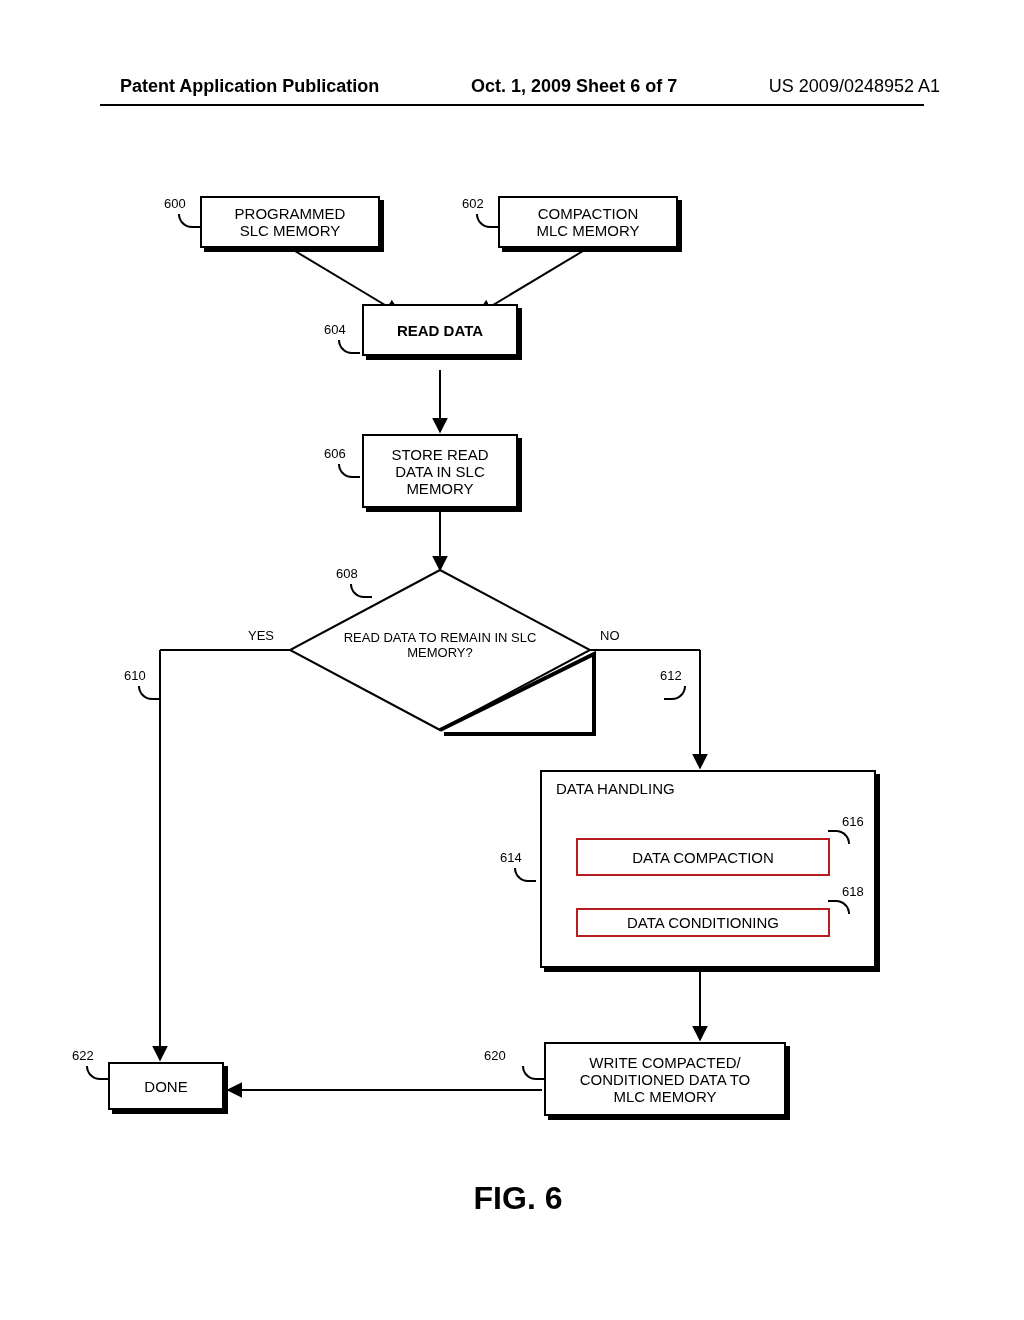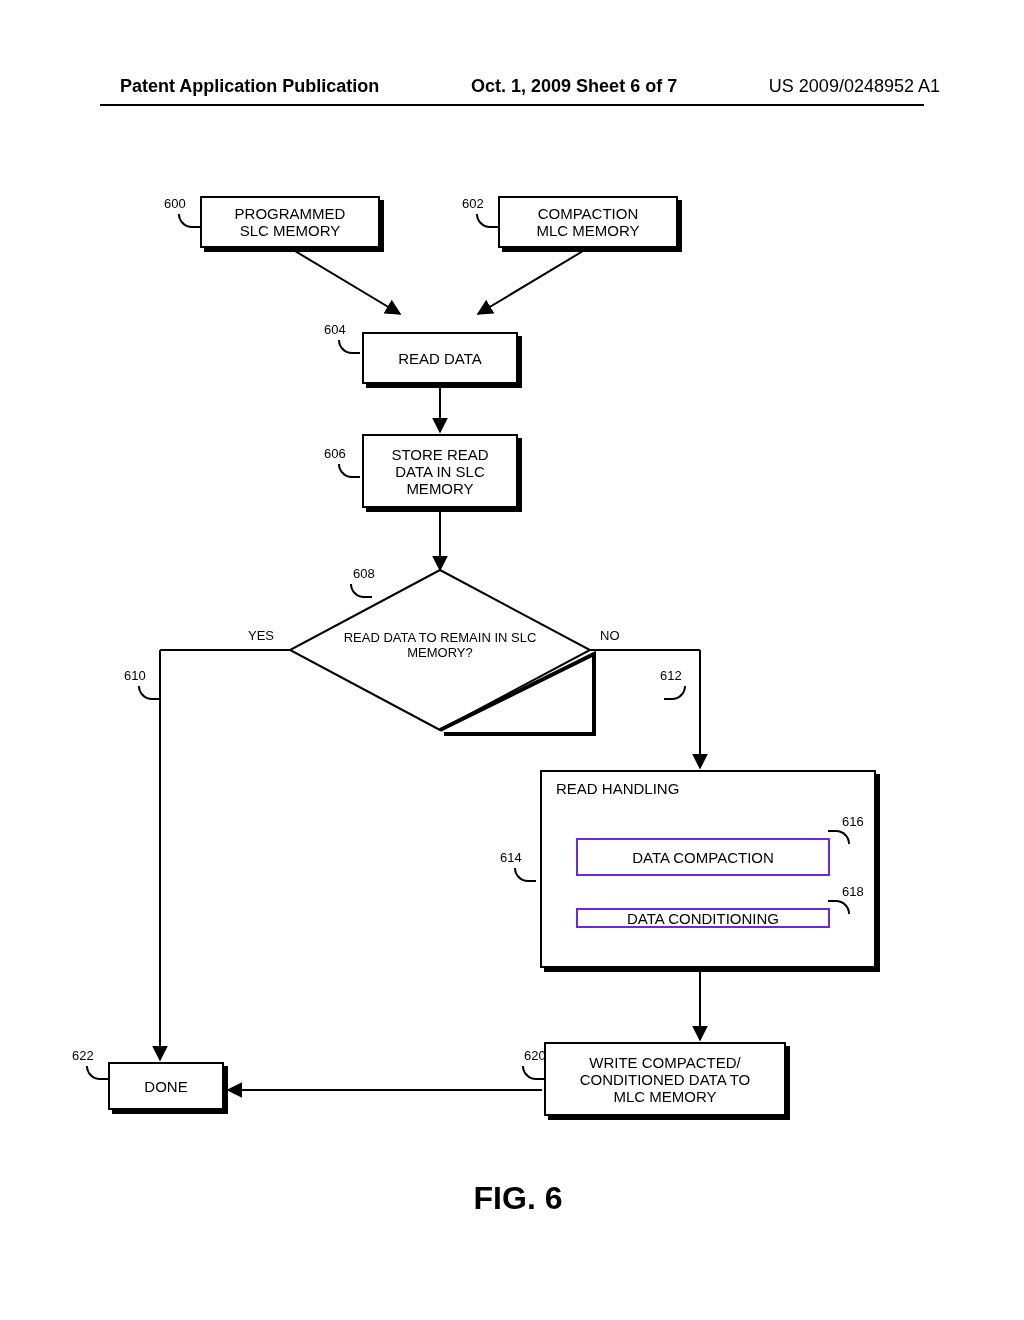--- a/index.html
+++ b/index.html
@@ -46,21 +46,21 @@
     justify-content: center;
     text-align: center;
     font-size: 15px;
     font-weight: 500;
     padding: 22px;
     box-sizing: border-box;
   }
   .plain-box {
     position: absolute;
     background: #fff;
-    border: 2px solid #6d28d9;
+    border: 2px solid #b91c1c;
     display: flex;
     align-items: center;
     justify-content: center;
     text-align: center;
     font-size: 15px;
     padding: 4px;
     box-sizing: border-box;
   }
   .label {
     position: absolute;
@@ -144,39 +144,39 @@
 
   <line x1="542" y1="1090" x2="228" y2="1090" stroke="#000" stroke-width="2" marker-end="url(#arrow)"></line>
 </svg>
 
 <div class="box" style="left:200px; top:196px; width:180px; height:52px;">
   <span>PROGRAMMED SLC MEMORY</span>
 </div>
 <div class="box" style="left:498px; top:196px; width:180px; height:52px;">
   <span>COMPACTION MLC MEMORY</span>
 </div>
-<div class="box" style="left:362px; top:332px; width:156px; height:52px;">
+<div class="box" style="left:362px; top:304px; width:156px; height:52px;font-weight:bold;">
   <span>READ DATA</span>
 </div>
 <div class="box" style="left:362px; top:434px; width:156px; height:74px;">
   <span>STORE READ DATA IN SLC MEMORY</span>
 </div>
 
 <div class="label" style="left:340px; top:630px; width:200px; text-align:center;">READ DATA TO REMAIN IN SLC MEMORY?</div>
 
 <div class="label" style="left:248px; top:628px;">YES</div>
 <div class="label" style="left:600px; top:628px;">NO</div>
 
 <div class="box" style="left:540px; top:770px; width:336px; height:198px; justify-content:flex-start; align-items:flex-start;">
 </div>
-<div class="data-handling-label" style="left:556px; top:780px;">READ HANDLING</div>
+<div class="data-handling-label" style="left:556px; top:780px;">DATA HANDLING</div>
 <div class="plain-box" style="left:576px; top:838px; width:254px; height:38px;">
   <span>DATA COMPACTION</span>
 </div>
-<div class="plain-box" style="left:576px; top:908px; width:254px; height:20px;">
+<div class="plain-box" style="left:576px; top:908px; width:254px; height:29px;">
   <span>DATA CONDITIONING</span>
 </div>
 
 <div class="box" style="left:544px; top:1042px; width:242px; height:74px;">
   <span>WRITE COMPACTED/ CONDITIONED DATA TO MLC MEMORY</span>
 </div>
 
 <div class="box" style="left:108px; top:1062px; width:116px; height:46px;">
   <span>DONE</span>
 </div>
@@ -186,37 +186,37 @@
 
 <div class="label" style="left:462px; top:196px;">602</div>
 <div class="ref-arc" style="left:476px; top:214px;"></div>
 
 <div class="label" style="left:324px; top:322px;">604</div>
 <div class="ref-arc" style="left:338px; top:340px;"></div>
 
 <div class="label" style="left:324px; top:446px;">606</div>
 <div class="ref-arc" style="left:338px; top:464px;"></div>
 
-<div class="label" style="left:336px; top:566px;margin-left:17px;">608</div>
+<div class="label" style="left:336px; top:566px;">608</div>
 <div class="ref-arc" style="left:350px; top:584px;"></div>
 
 <div class="label" style="left:124px; top:668px;">610</div>
 <div class="ref-arc" style="left:138px; top:686px;"></div>
 
 <div class="label" style="left:660px; top:668px;">612</div>
 <div class="ref-arc-r" style="left:664px; top:686px;"></div>
 
 <div class="label" style="left:500px; top:850px;">614</div>
 <div class="ref-arc" style="left:514px; top:868px;"></div>
 
 <div class="label" style="left:842px; top:814px;">616</div>
 <div class="ref-arc-top" style="left:828px; top:830px;"></div>
 
 <div class="label" style="left:842px; top:884px;">618</div>
 <div class="ref-arc-top" style="left:828px; top:900px;"></div>
 
-<div class="label" style="left:524px; top:1048px;">620</div>
+<div class="label" style="left:484px; top:1048px;">620</div>
 <div class="ref-arc" style="left:522px; top:1066px;"></div>
 
 <div class="label" style="left:72px; top:1048px;">622</div>
 <div class="ref-arc" style="left:86px; top:1066px;"></div>
 
 <div class="fig-label" style="top:1180px;margin-left:12px;">FIG. 6</div>
 
 </body></html>

